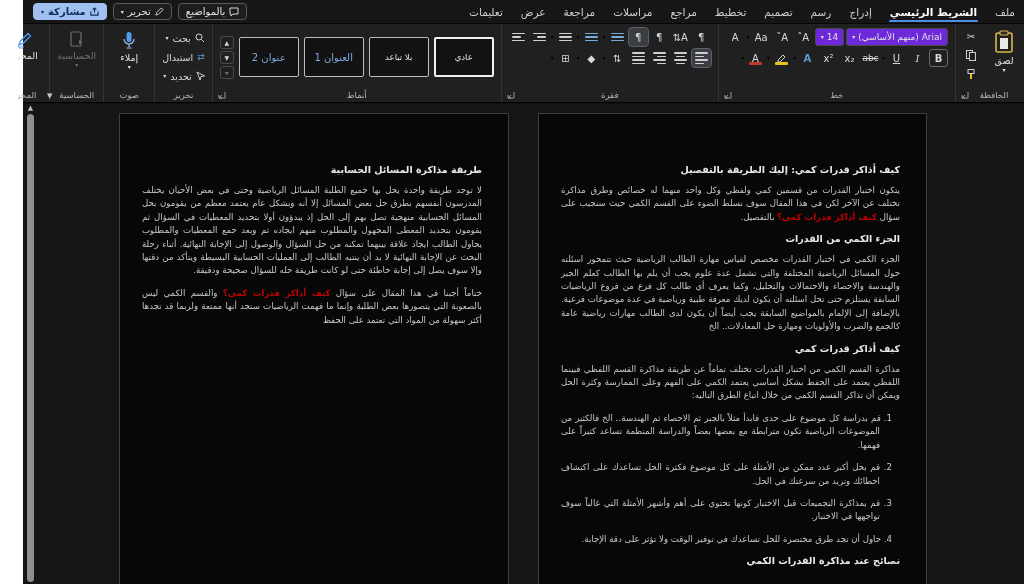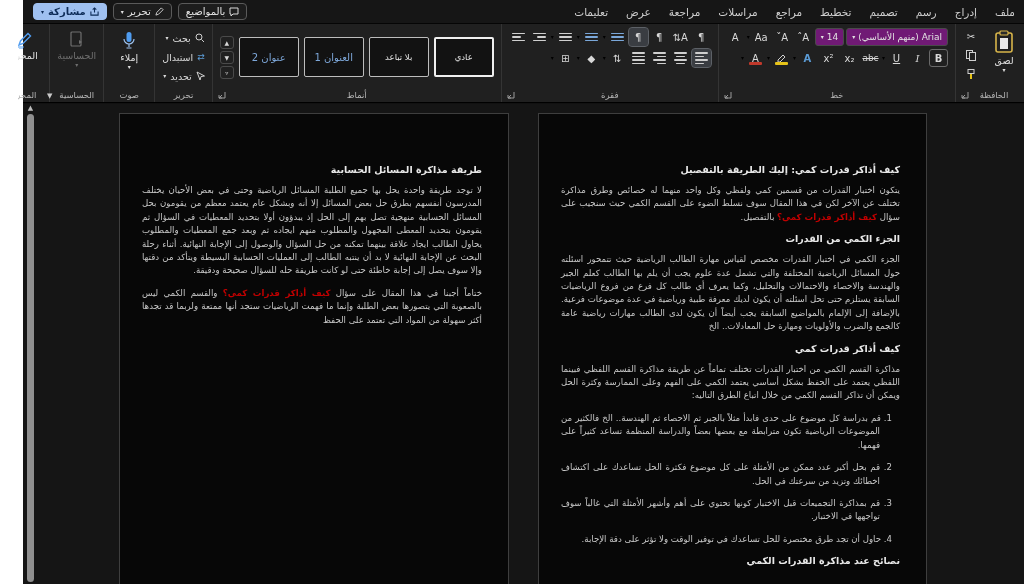--- a/index.html
+++ b/index.html
@@ -34,21 +34,21 @@
   .gcol { display:flex; flex-direction:column; gap:3px; }
   .grow { display:flex; align-items:center; gap:2px; }
   .glabel { position:absolute; bottom:2px; right:0; left:0; text-align:center;
             font-size:8.5px; color:#b5b5b5; }
   .launcher { position:absolute; bottom:2px; left:4px; width:9px; height:9px; }
   .launcher svg { display:block; }
   .btn { display:flex; align-items:center; justify-content:center; min-width:19px;
          height:18px; border-radius:3px; color:#d8d8d8; font-size:10px; cursor:default; }
   .btn.small { min-width:16px; height:16px; }
   .btn.active { background:#3a3d42; outline:1px solid #5d6167; }
-  .combo { display:flex; align-items:center; gap:3px; background:#701a75;
+  .combo { display:flex; align-items:center; gap:3px; background:#6d28d9;
            border:1px solid #4a4a4a; border-radius:3px; height:18px; padding:0 5px;
            font-size:9px; color:#e2e2e2; white-space:nowrap; }
 
   
   .paste { display:flex; flex-direction:column; align-items:center; width:42px;
            padding-top:2px; color:#e0e0e0; font-size:9.5px; gap:1px; }
 
   
   .g-b { font-weight:bold; border:1px solid #6a6a6a; border-radius:3px; }
   .g-i { font-style:italic; font-family:"DejaVu Serif", serif; }
@@ -114,20 +114,21 @@
   svg { display:block; }
 </style>
 </head>
 <body>
 
 <div class="window">
 
   <div class="titlebar">
     <div class="tabs">
       <span class="tab">ملف</span>
+      <span class="tab selected">الشريط الرئيسي</span>
       <span class="tab">إدراج</span>
       <span class="tab">رسم</span>
       <span class="tab">تصميم</span>
       <span class="tab">تخطيط</span>
       <span class="tab">مراجع</span>
       <span class="tab">مراسلات</span>
       <span class="tab">مراجعة</span>
       <span class="tab">عرض</span>
       <span class="tab">تعليمات</span>
     </div>

